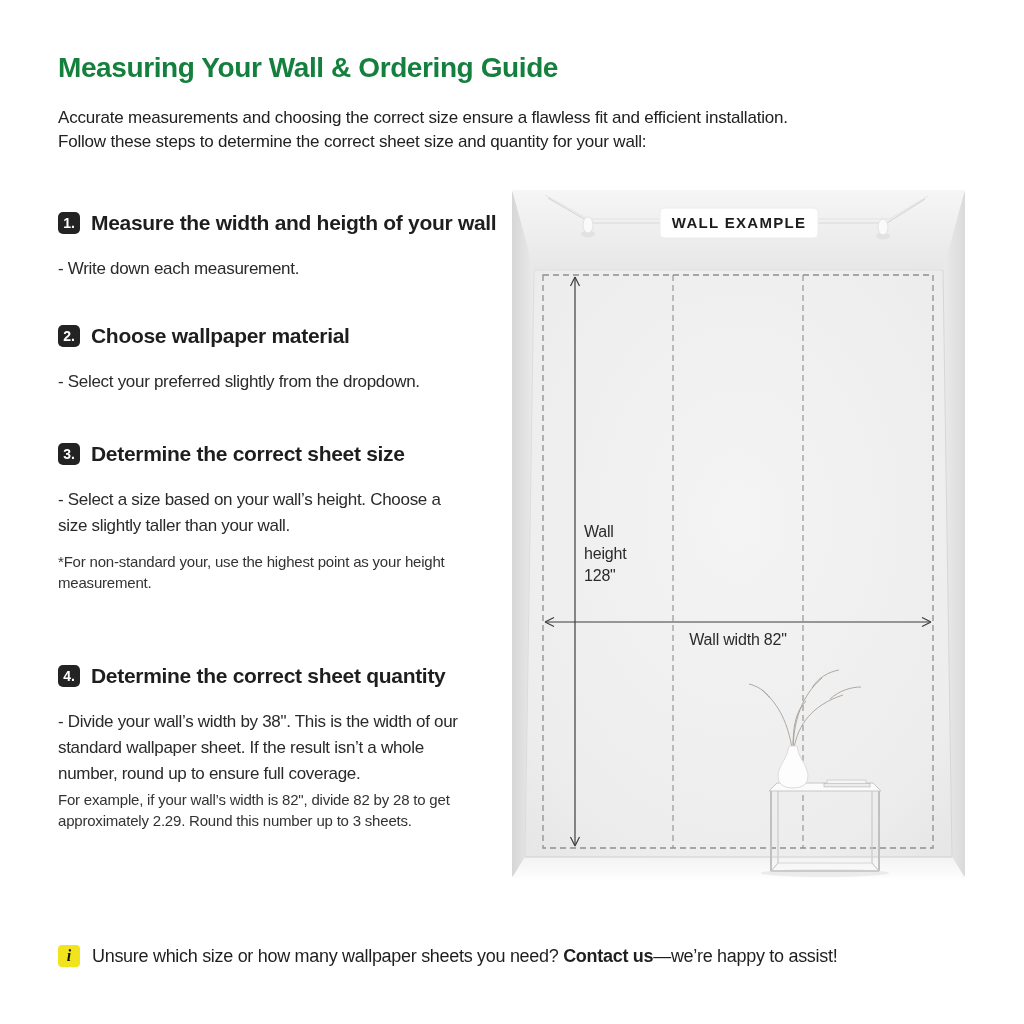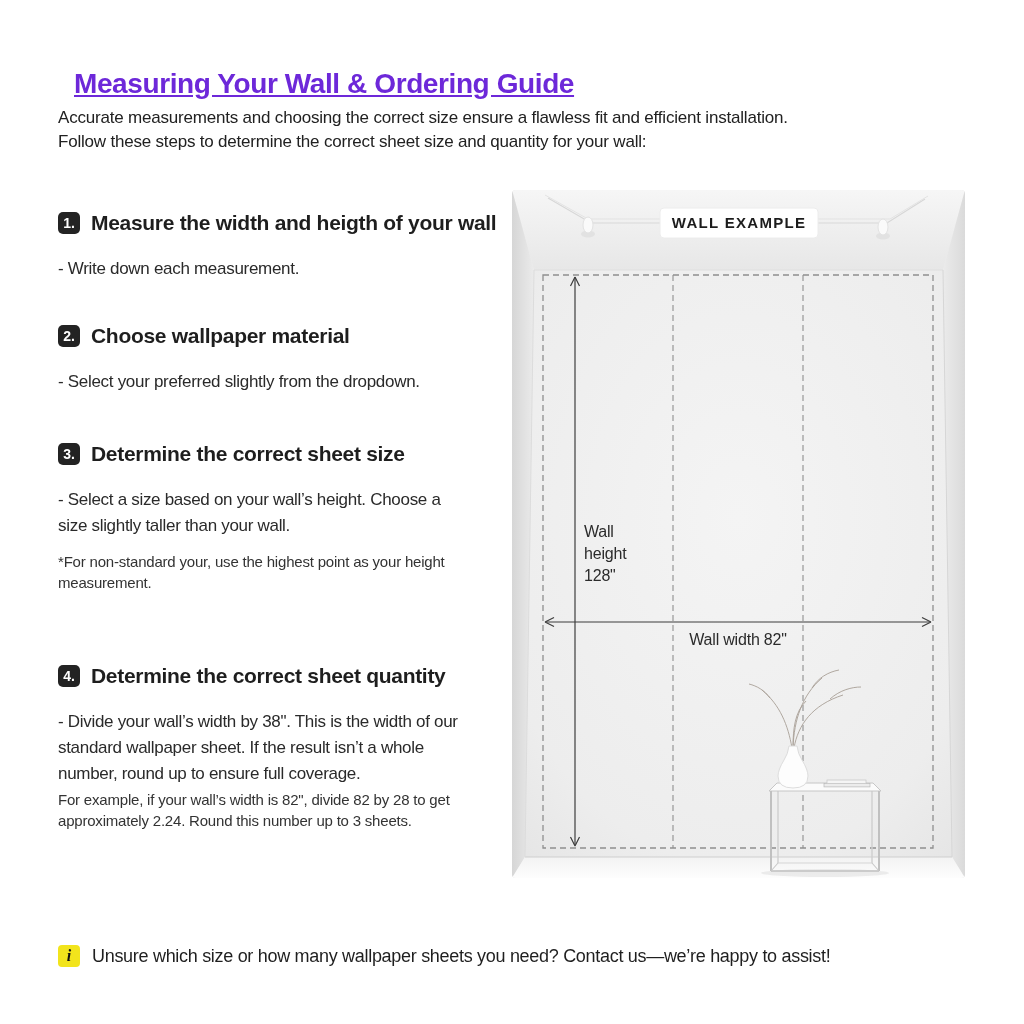--- a/index.html
+++ b/index.html
@@ -1,22 +1,22 @@
 <!DOCTYPE html>
 <html><head>
 <meta charset="utf-8">
 <style>
   html,body{margin:0;padding:0;background:#fff;}
   .page{
     position:relative;width:1024px;height:1024px;background:#ffffff;
     font-family:"Liberation Sans", sans-serif;color:#222;overflow:hidden;
   }
   .title{
-    position:absolute;left:58px;top:52px;margin:16px;
-    font-size:28px;font-weight:700;letter-spacing:-0.4px;color:#6d28d9;text-decoration:underline;
+    position:absolute;left:58px;top:52px;margin:0;
+    font-size:28px;font-weight:700;letter-spacing:-0.4px;color:#15803d;
   }
   .intro{
     position:absolute;left:58px;top:106px;
     font-size:17px;font-weight:500;letter-spacing:-0.2px;line-height:24px;color:#212121;
   }
   .step{position:absolute;left:58px;width:452px;}
   .step-head{display:flex;align-items:center;gap:11px;height:26px;}
   .badge{
     display:inline-flex;align-items:center;justify-content:center;
     width:22px;height:22px;border-radius:5px;background:#232323;color:#ffffff;
@@ -29,21 +29,21 @@
   .example-line{font-size:15px;font-weight:400;letter-spacing:-0.2px;line-height:21px;color:#333;}
   .note{margin-top:12px;}
   .footer{position:absolute;left:58px;top:944px;display:flex;align-items:flex-start;gap:12px;}
   .info-icon{
     display:inline-flex;align-items:center;justify-content:center;
     width:22px;height:22px;border-radius:4px;background:#f2e41c;color:#111;
     font-family:"Liberation Serif", serif;font-style:italic;font-weight:700;font-size:16px;
     flex:0 0 auto;margin-top:1px;
   }
   .footer-text{font-size:18px;letter-spacing:-0.3px;line-height:24px;color:#1f1f1f;}
-  .footer-text b{font-weight:400;cursor:pointer;}
+  .footer-text b{font-weight:700;cursor:pointer;}
   .wall-example{
     position:absolute;left:512px;top:190px;width:453px;height:688px;
     border-radius:4px;overflow:hidden;background:#efefef;
   }
   .wall-example svg{display:block;}
   .we-label{font-size:16px;fill:#2b2b2b;font-family:"Liberation Sans",sans-serif;letter-spacing:-0.2px;}
   .we-badge-text{font-size:15px;font-weight:700;fill:#1c1c1c;letter-spacing:1.3px;font-family:"Liberation Sans",sans-serif;}
 </style>
 </head>
 <body>
@@ -97,21 +97,21 @@
       <span class="badge">4.</span>
       <span class="step-heading">Determine the correct sheet quantity</span>
     </div>
     <div class="step-body">
       <div class="body-line">- Divide your wall’s width by 38". This is the width of our</div>
       <div class="body-line">standard wallpaper sheet. If the result isn’t a whole</div>
       <div class="body-line">number, round up to ensure full coverage.</div>
     </div>
     <div class="example">
       <div class="example-line">For example, if your wall’s width is 82", divide 82 by 28 to get</div>
-      <div class="example-line">approximately 2.24. Round this number up to 3 sheets.</div>
+      <div class="example-line">approximately 2.29. Round this number up to 3 sheets.</div>
     </div>
   </section>
 
   <div class="wall-example">
     <svg width="453" height="688" viewBox="0 0 453 688">
       <defs>
         <linearGradient id="ceilGrad" x1="0" y1="0" x2="0" y2="1">
           <stop offset="0" stop-color="#f6f6f6"></stop>
             <stop offset="1" stop-color="#e7e7e7"></stop>
         </linearGradient>

